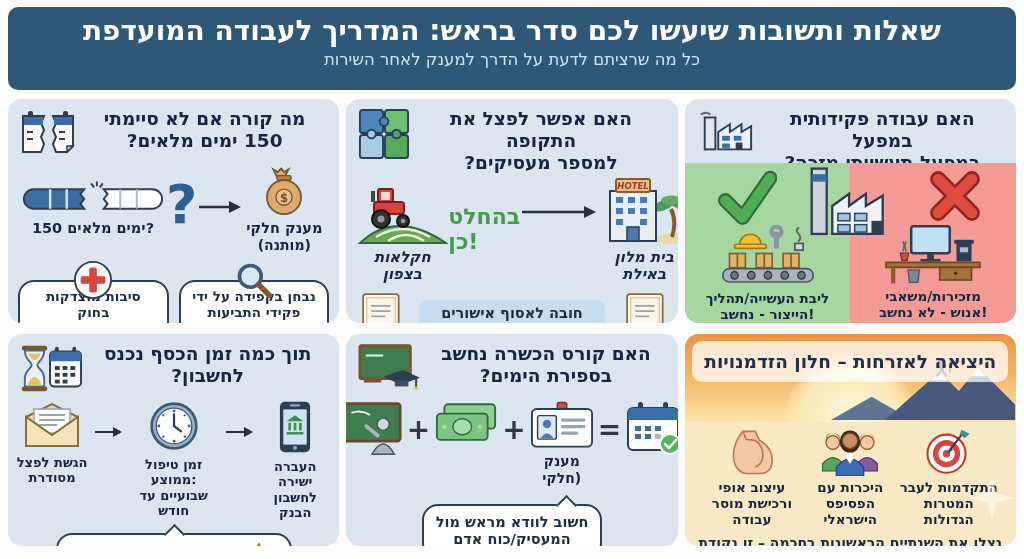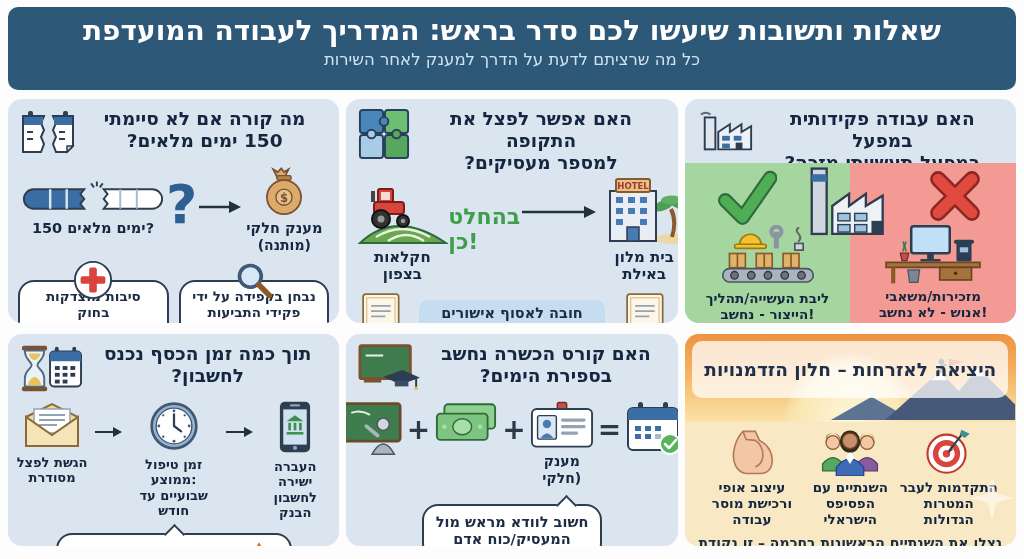--- a/index.html
+++ b/index.html
@@ -38,21 +38,21 @@
 
   
   .days-row{direction:ltr;display:flex;align-items:center;justify-content:space-between;padding:2px 12px 0;}
   .qmark{font-size:54px;font-weight:bold;color:#2d5f93;line-height:1;margin-top:-8px;}
   .grant{width:96px;text-align:center;}
   .bub-row{direction:ltr;display:flex;gap:10px;padding:26px 10px 0;}
   .bub-row .bubble{flex:1;}
 
   
   .split-mid{direction:ltr;display:flex;align-items:flex-end;justify-content:space-between;padding:0 10px;}
-  .place{width:112px;text-align:center;}
+  .place{width:112px;text-align:center;font-style:italic;}
   .mid-col{display:flex;flex-direction:row;align-items:flex-start;margin-bottom:26px;}
   .answer{color:#3f9e49;font-size:22px;font-weight:bold;margin-bottom:4px;}
   .note-row{direction:ltr;display:flex;align-items:center;justify-content:space-between;padding:8px 10px 0;}
   .note-band{background:#c6dcf0;border-radius:9px;padding:5px 12px;font-size:14.5px;font-weight:bold;
              text-align:center;line-height:1.2;}
 
   
   .split-area{position:absolute;top:64px;left:0;right:0;bottom:0;display:flex;direction:ltr;}
   .half{flex:1;display:flex;flex-direction:column;align-items:center;padding-top:6px;}
   .half.green{background:#a6d6a0;}
@@ -77,21 +77,21 @@
   .course-bub{display:flex;justify-content:center;padding-top:18px;}
 
   
   .sky{position:absolute;top:0;left:0;right:0;height:88px;
        background:linear-gradient(180deg,#ee9240 0%,#f5b665 48%,#fbe3a8 100%);}
   .sun{position:absolute;bottom:-62px;left:50%;transform:translateX(-50%);width:130px;height:130px;border-radius:50%;
        background:radial-gradient(circle,#fdf6da 0%,#fae8b4 55%,rgba(250,232,180,0) 75%);}
   .mnt{position:absolute;right:0;bottom:-2px;}
   .future-title-wrap{position:relative;text-align:center;padding-top:7px;}
   .future-title{display:inline-block;background:rgba(255,255,255,0.75);border-radius:10px;
-                padding:18px 12px;font-size:18.5px;font-weight:bold;color:#20304a;}
+                padding:10px 12px;font-size:18.5px;font-weight:bold;color:#20304a;}
   .future-body{position:absolute;top:88px;left:0;right:0;bottom:0;background:#f9e8c4;padding:6px 8px 0;}
   .fcols{display:flex;justify-content:space-between;padding:0 10px;}
   .fcol{width:100px;text-align:center;}
   .fcol .lbl{font-size:13.5px;}
   .future-note{position:relative;text-align:center;font-weight:bold;font-size:14px;line-height:1.22;
                margin-top:7px;color:#1c2c44;}
   .sparkle{position:absolute;right:2px;bottom:26px;width:44px;height:44px;background:#fff;opacity:.5;
            clip-path:polygon(50% 0,60% 40%,100% 50%,60% 60%,50% 100%,40% 60%,0 50%,40% 40%);}
 </style>
 </head>
@@ -422,21 +422,21 @@
                 <path d="M3,42 q12,-15 24,0 v8 h-24 Z" fill="#57a85c" stroke="#2f6b3a" stroke-width="1.5"></path>
                 <circle cx="55" cy="17" r="8" fill="#f3c6a5" stroke="#8a5a2a" stroke-width="1.5"></circle>
                 <path d="M47,14 a8,8 0 0 1 16,0 v-3 a8,5 0 0 0 -16,0 Z" fill="#caa05a"></path>
                 <path d="M43,42 q12,-15 24,0 v8 h-24 Z" fill="#8a5aa0" stroke="#5c3a6e" stroke-width="1.5"></path>
                 <ellipse cx="35" cy="16" rx="12" ry="13" fill="#3a2a1a"></ellipse>
                 <circle cx="35" cy="15" r="9" fill="#c98e6a" stroke="#6b4a2a" stroke-width="1.5"></circle>
                 <path d="M19,46 q16,-20 32,0 v10 h-32 Z" fill="#3f6ab5" stroke="#23408c" stroke-width="1.5"></path>
                 <polygon points="35,28 30,34 35,42 40,34" fill="#fff"></polygon>
               </svg>
             </span>
-            <div class="lbl pl">השנתיים עם
+            <div class="lbl pl">היכרות עם
 הפסיפס
 הישראלי</div>
           </div>
           <div class="fcol">
             <span>
               <svg width="52" height="48" viewBox="0 0 58 58">
                 <path d="M18,4 h15 l5,11 c12,6 17,17 15,29 q-2,10 -13,11 H22 C10,53 5,41 7,28 q2,-14 11,-24 Z" fill="#f3c6a5" stroke="#b5795a" stroke-width="2"></path>
                 <path d="M33,15 q10,7 9,20 q-1,9 -9,12" stroke="#b5795a" stroke-width="2" fill="none"></path>
                 <path d="M18,4 l4,10 11,1" stroke="#b5795a" stroke-width="2" fill="none"></path>
               </svg>

